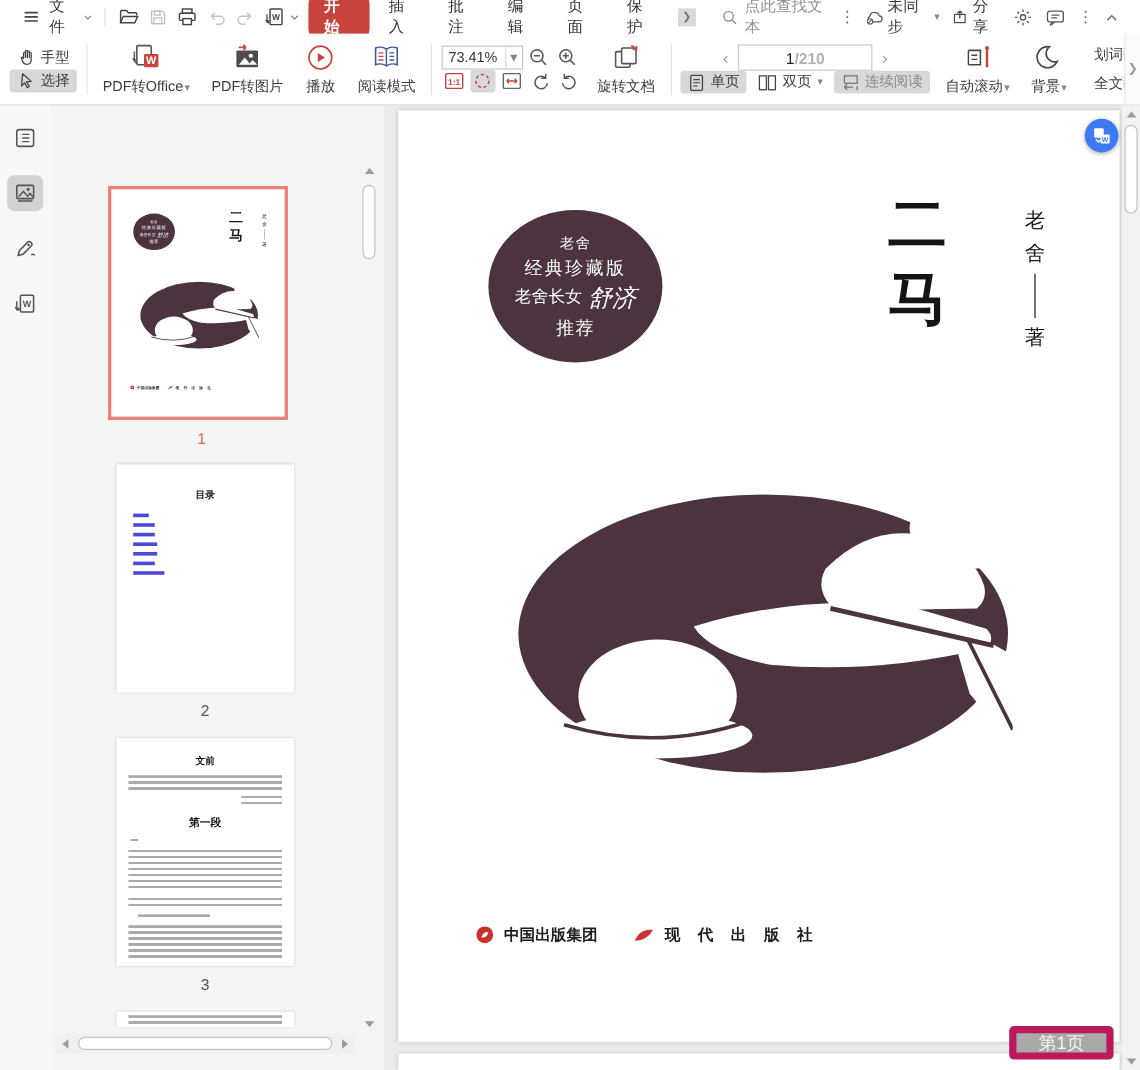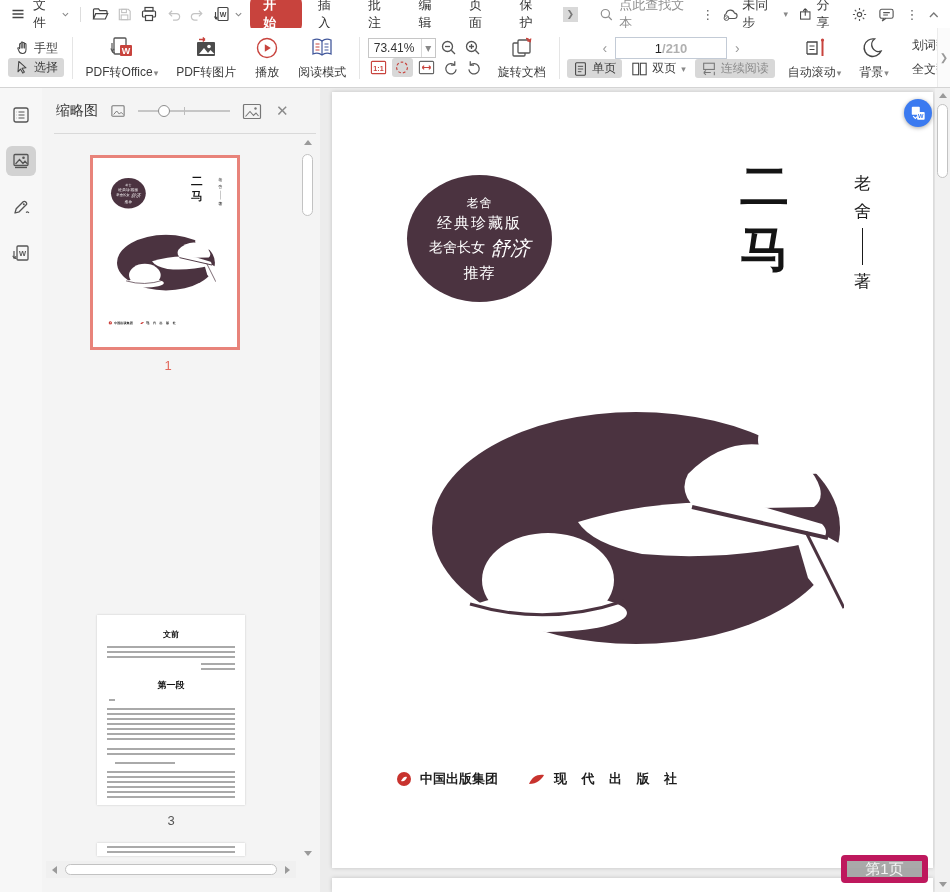--- a/index.html
+++ b/index.html
@@ -1,21 +1,21 @@
 <!DOCTYPE html>
 <html><head>
 <meta charset="utf-8">
 <style>
   * { margin:0; padding:0; box-sizing:border-box; }
   html,body { width:950px; height:892px; overflow:hidden; }
   body { font-family:"Liberation Sans","DejaVu Sans",sans-serif; font-size:12px; color:#333; background:#fff; position:relative; }
   svg { display:block; }
 
   
-  .menubar { position:absolute; top:0; left:0; right:0; height:28px; background:#fff; display:flex; align-items:center; padding:0 10px; gap:7px; }
+  .menubar { position:absolute; top:0; left:0; right:0; height:28px; background:#fff; display:flex; align-items:center; padding:0 18px; gap:7px; }
   .mb-item { display:flex; align-items:center; gap:3px; font-size:13px; color:#3c3c3c; cursor:default; }
   .vdiv { width:1px; height:15px; background:#ddd; margin:0 3px; }
   .tab { font-size:13px; color:#333; padding:2px 9px; }
   .tab-active { background:#c8433d; color:#fff; border-radius:11px; padding:3px 13px; font-weight:bold; }
   .tab-more { width:15px; height:15px; background:#d9d9d9; color:#777; display:flex; align-items:center; justify-content:center; font-size:9px; margin-left:2px; }
   .search-box { display:flex; align-items:center; gap:6px; color:#8f8f8f; font-size:13px; margin-left:14px; }
   .mb-right { margin-left:auto; display:flex; align-items:center; gap:10px; color:#444; }
   .dots { color:#666; font-size:13px; letter-spacing:0; }
 
   
@@ -433,38 +433,20 @@
     <svg width="20" height="20" viewBox="0 0 20 20">
         <rect x="6" y="3" width="11" height="14" rx="1" fill="none" stroke="#555" stroke-width="1.3"></rect>
         <path d="M3 8v5a2.5 2.5 0 0 0 2.5 2.5" fill="none" stroke="#555" stroke-width="1.2"></path>
         <path d="M1.8 12.8l1.3 2.4 1.9-1.8" fill="none" stroke="#555" stroke-width="1.2"></path>
         <text x="11.5" y="13" font-size="7.5" text-anchor="middle" fill="#555" font-weight="bold">W</text>
       </svg>
   </span>
 </div>
 
 <div class="panel">
-  <div class="panel-header">
-    <span class="panel-title">缩略图</span>
-    <svg width="16" height="14" viewBox="0 0 18 16">
-        <rect x="2" y="2" width="14" height="12" rx="1" fill="none" stroke="#777" stroke-width="1.2"></rect>
-        <path d="M4 12l3.5-4 3 3.5 2-2 2.5 2.5" fill="none" stroke="#777" stroke-width="1.1"></path>
-      </svg>
-    <span class="slider">
-      <span class="track"></span>
-      <span class="tick"></span>
-      <span class="handle"></span>
-    </span>
-    <svg width="20" height="17" viewBox="0 0 20 17">
-        <rect x="1.5" y="1.5" width="17" height="14" rx="1" fill="none" stroke="#777" stroke-width="1.2"></rect>
-        <path d="M3.5 13.5L8 8.5l3.5 4 2.5-2.5 2.5 3" fill="none" stroke="#777" stroke-width="1.1"></path>
-        <circle cx="13.5" cy="5.5" r="1.2" fill="#777"></circle>
-      </svg>
-    <span class="close-x">✕</span>
-  </div>
 
   <div class="thumb-card" style="left:48px; top:67px; width:156px;">
     <div class="card1-border">
       <div class="coverwrap">
 
         <div class="cover">
           <div class="badge">
             <div class="l1">老舍</div>
             <div class="l2">经典珍藏版</div>
             <div class="l3">
@@ -506,20 +488,35 @@
                 <path d="M1 11C4 4 9 1 16 2c-2 4-7 9-15 9z" fill="#c8332e"></path>
               </svg>
             <span class="sp">现 代 出 版 社</span>
           </div>
         </div>
       </div>
     </div>
     <div class="thumb-label label-sel">1</div>
   </div>
 
+  <div class="thumb-card" style="left:55px; top:299px; width:148px;">
+    <div class="thumb-page" style="width:148px; height:190px; padding-top:20px;">
+      <div class="mini-h" style="font-size:8px;">目录</div>
+      <div class="toclink-col">
+        <div class="toclink"></div>
+          <div class="toclink"></div>
+          <div class="toclink"></div>
+        <div class="toclink"></div>
+          <div class="toclink"></div>
+          <div class="toclink"></div>
+        <div class="toclink"></div>
+      </div>
+    </div>
+    <div class="thumb-label">2</div>
+  </div>
 
   <div class="thumb-card" style="left:55px; top:527px; width:148px;">
     <div class="thumb-page" style="width:148px; height:190px; padding-top:14px;">
       <div class="mini-h" style="font-size:8px;">文前</div>
       <div class="textlines" style="height:13px; margin:6px 10px 0;"></div>
       <div class="textlines tl-right" style="height:9px; width:34px; margin:4px 10px 0 auto;"></div>
       <div class="mini-h" style="font-size:9px; margin-top:7px;">第一段</div>
       <div class="textlines" style="height:4px; width:6px; margin:7px 0 0 12px;"></div>
       <div class="textlines" style="height:35px; margin:5px 10px 0;"></div>
       <div class="textlines" style="height:9px; margin:5px 10px 0;"></div>

